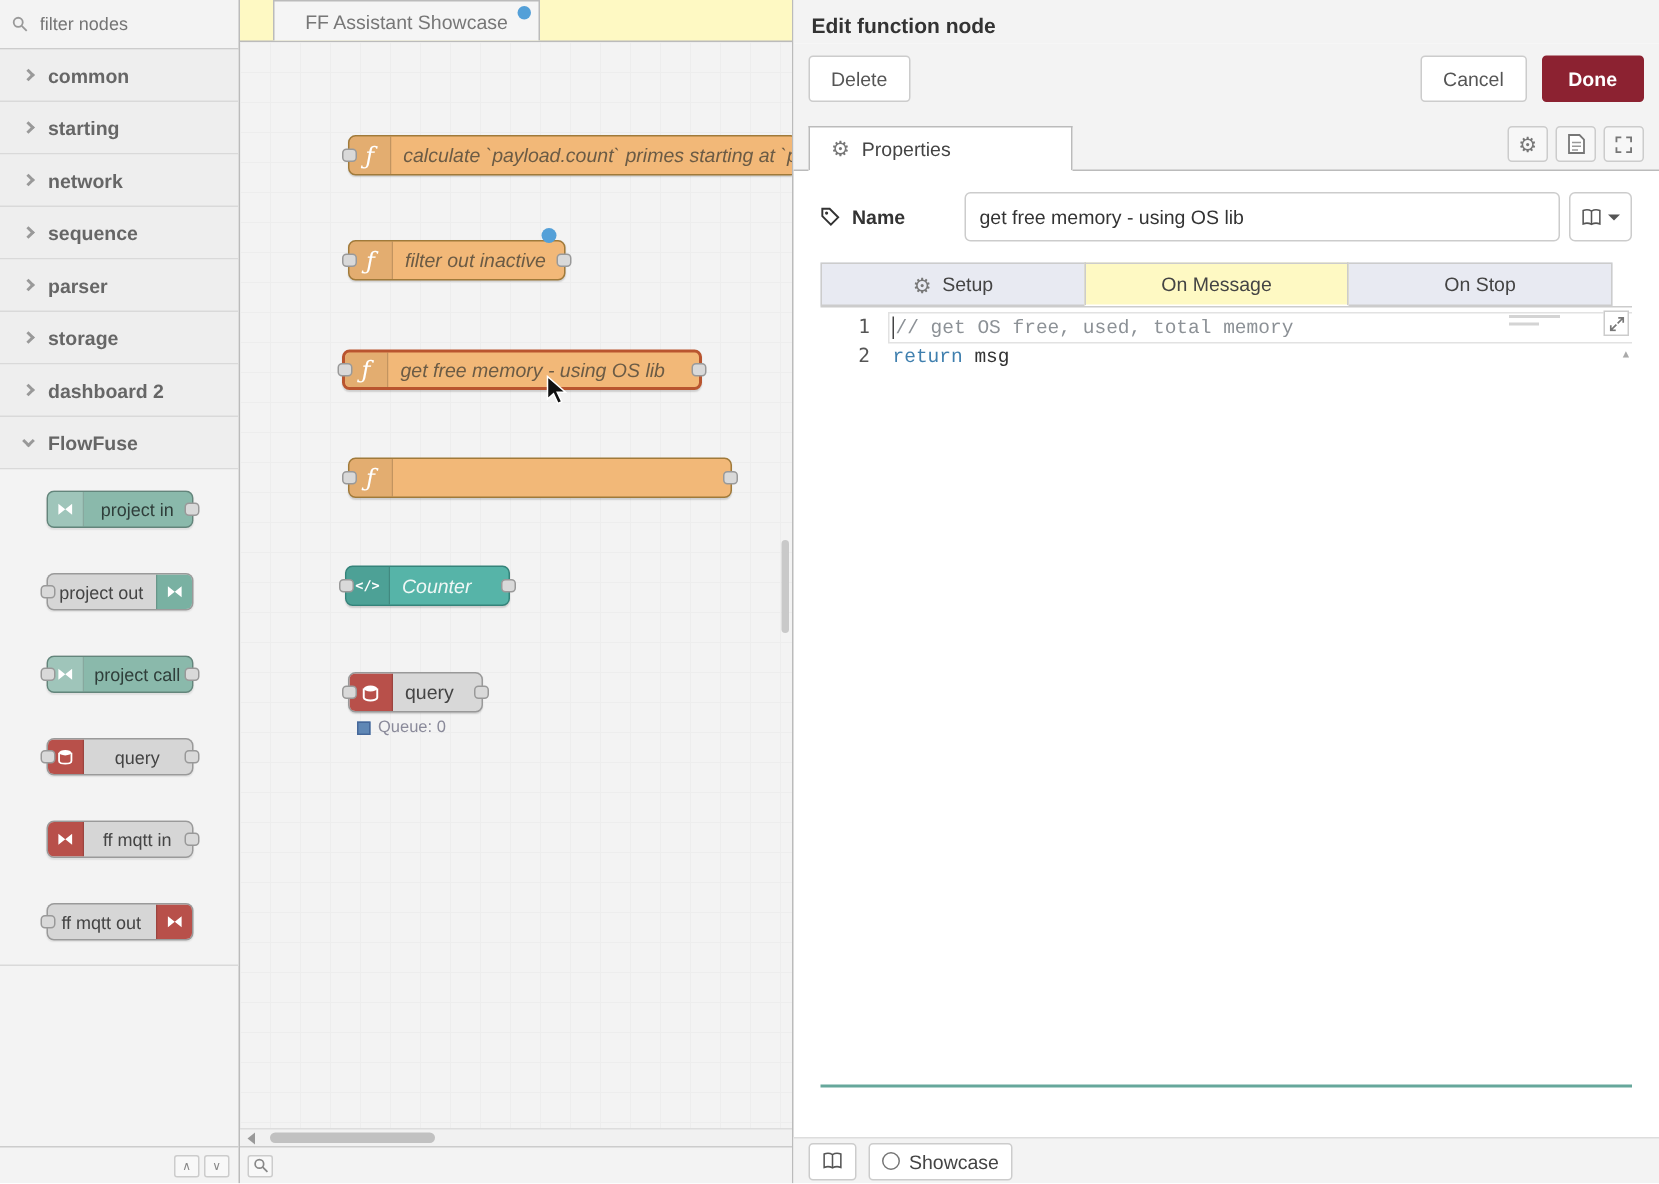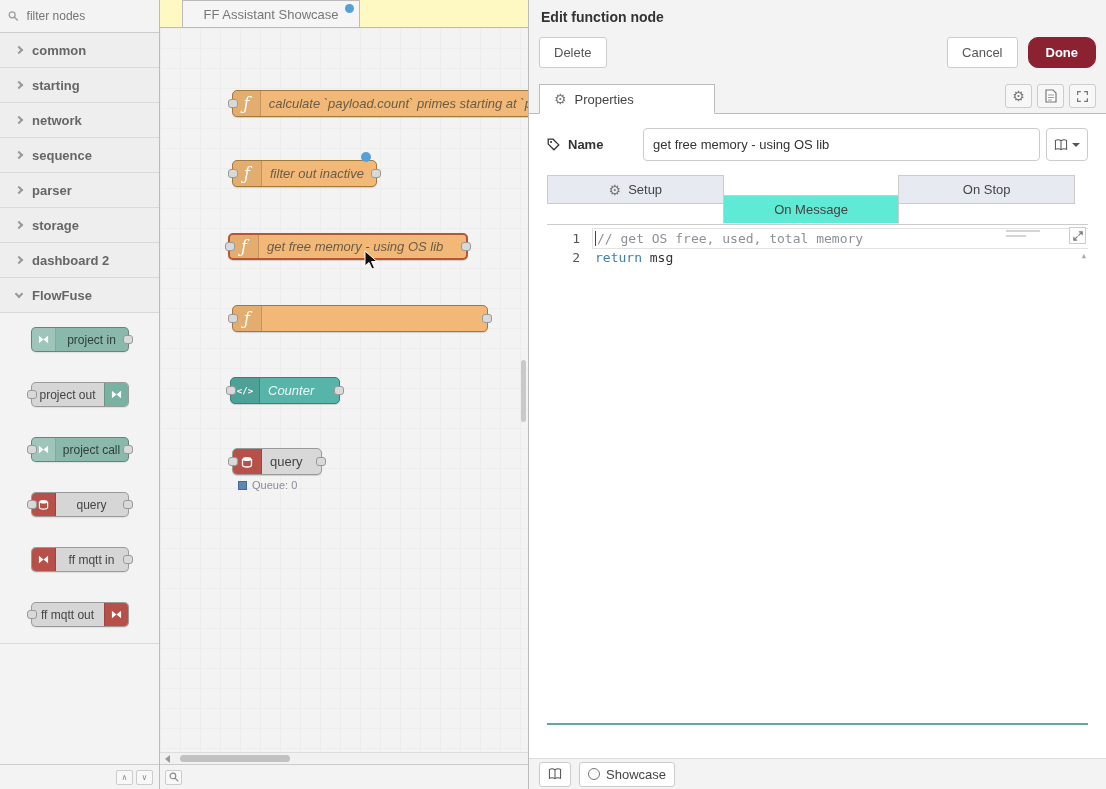--- a/index.html
+++ b/index.html
@@ -62,40 +62,40 @@
 .harrow{position:absolute;left:5px;top:2px;width:0;height:0;border-top:4px solid transparent;border-bottom:4px solid transparent;border-right:5px solid #999;}
 .vthumb{position:absolute;right:2px;top:360px;width:5px;height:62px;background:#c9c9c9;border-radius:3px;cursor:pointer;}
 .ws-footer{position:absolute;left:0;right:0;bottom:0;height:25px;background:#f3f3f3;border-top:1px solid #ccc;display:flex;align-items:center;padding:0 5px;}
 .cursor{position:absolute;z-index:9;}
 
 
 .tray{flex:1;background:#fff;display:flex;flex-direction:column;border-left:1px solid #bbb;min-width:0;}
 .tray-header{background:#f3f3f3;padding:9px 12px 4px;font-size:14px;font-weight:bold;color:#333;}
 .tray-toolbar{background:#f3f3f3;display:flex;align-items:center;padding:8px 10px 12px;}
 .btn{border:1px solid #ccc;background:#fff;border-radius:3px;padding:7px 14px;font-size:13px;color:#555;cursor:pointer;font-family:inherit;}
-.btn.done{background:var(--done-button);border-color:var(--done-button);color:#fff;margin-left:10px;font-weight:bold;padding:7px 17px;border-radius:10px;}
+.btn.done{background:var(--done-button);border-color:var(--done-button);color:#fff;margin-left:10px;font-weight:bold;padding:7px 17px;}
 .spacer{flex:1;}
 .tray-tabs{background:#f3f3f3;display:flex;align-items:flex-end;padding:0 10px;border-bottom:1px solid #bbb;height:34px;}
 .ptab{background:#fff;border:1px solid #bbb;border-bottom:1px solid #fff;margin-bottom:-1px;height:30px;display:flex;align-items:center;gap:8px;padding:0 14px;min-width:176px;color:#444;cursor:pointer;}
 .gear-glyph{color:#777;font-size:14px;line-height:1;}
 .tray-iconbtns{margin-left:auto;display:flex;gap:5px;margin-bottom:5px;}
 .icon-btn{width:27px;height:24px;border:1px solid #ccc;background:#f7f7f7;border-radius:3px;display:flex;align-items:center;justify-content:center;color:#666;cursor:pointer;font-size:13px;}
 .tray-body{flex:1;display:flex;flex-direction:column;padding:14px 18px 0;min-height:0;}
 .form-row{display:flex;align-items:center;margin-bottom:14px;}
 .form-label{display:flex;align-items:center;gap:8px;width:96px;color:#333;}
 .text-input{flex:1;height:33px;border:1px solid #ccc;border-radius:4px;padding:0 9px;font-size:13px;color:#333;font-family:inherit;outline:0;}
 .small-btn{width:42px;height:33px;border:1px solid #ccc;background:#fff;border-radius:4px;display:flex;align-items:center;justify-content:center;gap:4px;color:#555;cursor:pointer;margin-left:6px;}
 .caret{width:0;height:0;border-left:4px solid transparent;border-right:4px solid transparent;border-top:4px solid #555;}
 .func-tabs{display:flex;margin-right:14px;}
 .ftab{flex:1;height:29px;background:#e8eaf2;border:1px solid #ccc;margin-right:-1px;display:flex;align-items:center;justify-content:center;gap:7px;color:#444;cursor:pointer;}
-.ftab.active{background:#5eead4;border-bottom-color:#fff;position:relative;z-index:2;margin-top:20px;}
+.ftab.active{background:#fef9c3;border-bottom-color:#fff;position:relative;z-index:2;}
 .editor{position:relative;flex:1;background:#fff;border-top:1px solid #ccc;border-bottom:2px solid #66a79b;margin-bottom:33px;font-family:"DejaVu Sans Mono",monospace;font-size:13px;line-height:19px;overflow:hidden;display:flex;}
 .gutter{width:46px;padding:4px 13px 0 0;text-align:right;color:#555;}
 .codearea{flex:1;padding-top:4px;position:relative;}
-.codeline{height:19px;white-space:pre;padding-left:2px;}
+.codeline{height:19px;white-space:pre;padding-left:2px;font-family:Liberation Mono, monospace;}
 .codeline.current{outline:1px solid #e2e2e2;}
 .caret-line{border-left:1px solid #444;margin-right:1px;}
 .tok-comment{color:#8c9196;}
 .tok-keyword{color:#3f7fae;}
 .tok-plain{color:#333;}
 .minimap{position:absolute;top:5px;right:48px;width:34px;}
 .minimap div{height:2px;background:#d4d4d4;margin-bottom:3px;}
 .minimap div:last-child{width:60%;}
 .sarrow{position:absolute;top:22px;right:2px;color:#aaa;font-size:7px;}
 .expand-btn{position:absolute;top:2px;right:2px;width:17px;height:17px;border:1px solid #ccc;background:#fff;display:flex;align-items:center;justify-content:center;cursor:pointer;color:#777;}

